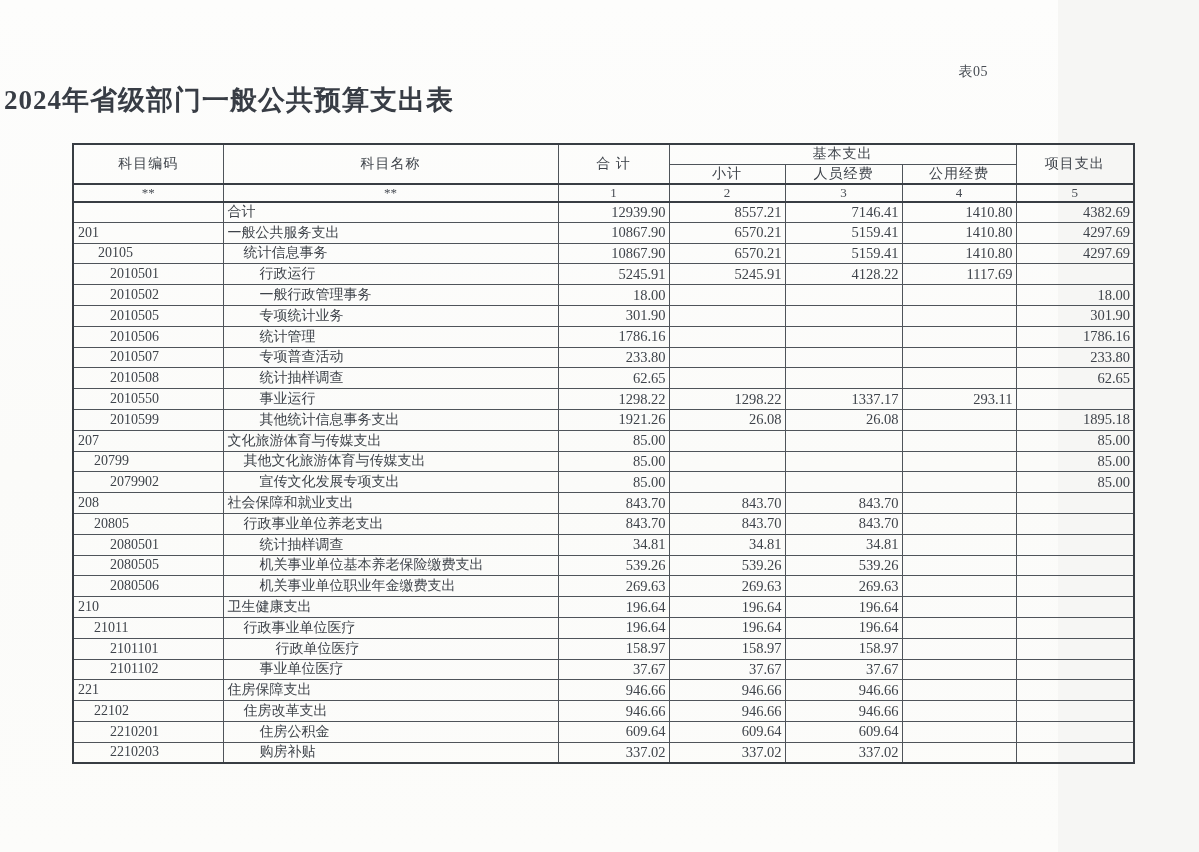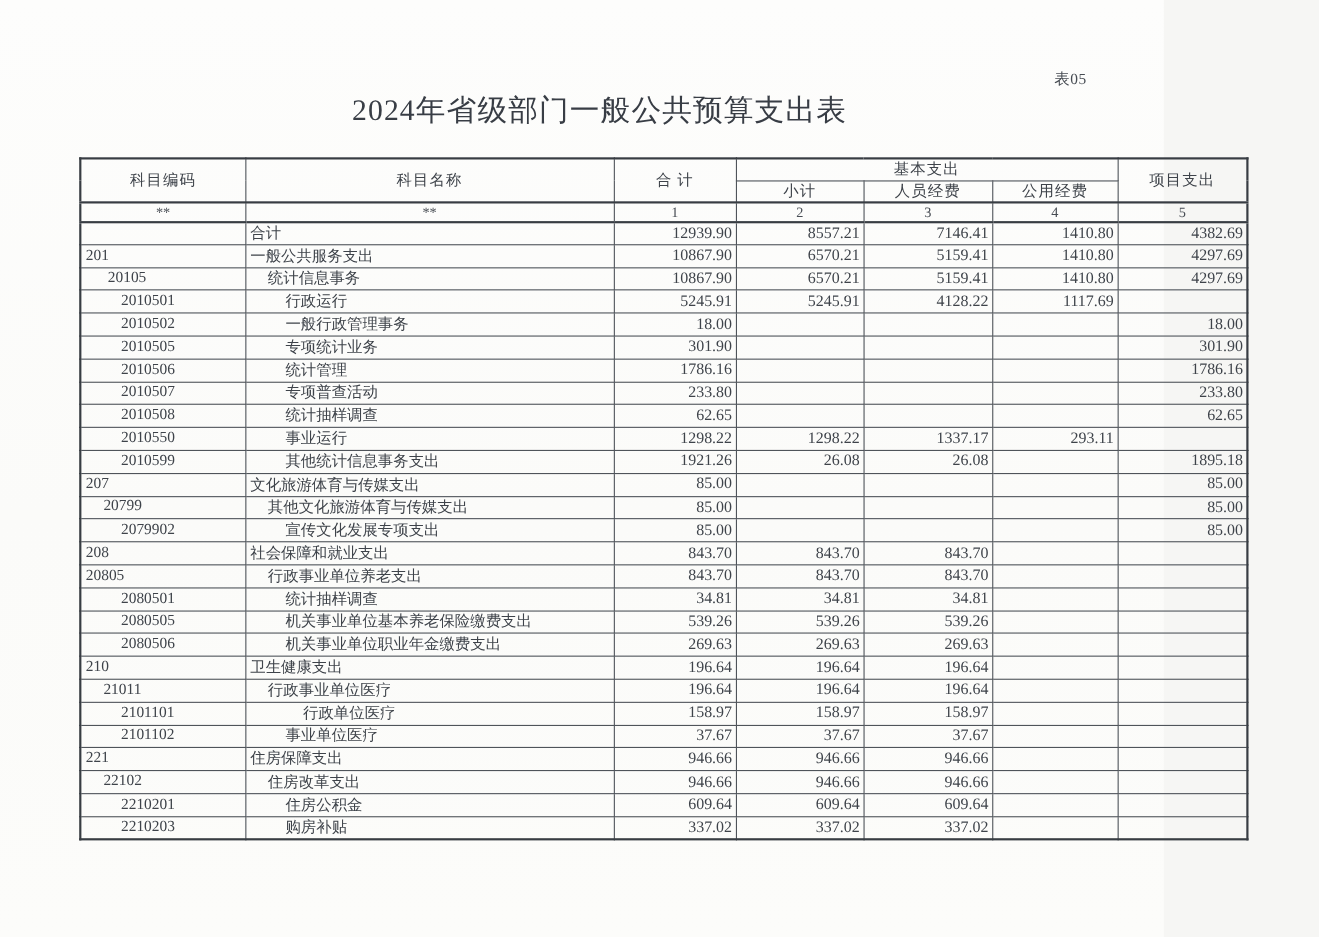--- a/index.html
+++ b/index.html
@@ -20,25 +20,24 @@
     position: absolute;
     top: 63px;
     right: 70px;
     font-size: 14px;
     color: #474c53;
     letter-spacing: 0.5px;
   }
   .doc-title {
     position: absolute;
     top: 82px;
-    left: 16px;
+    left: 4px;
     width: 100%;
-    text-align: center;
     font-size: 27px;
-    font-weight: normal;
+    font-weight: bold;
     color: #383d45;
     letter-spacing: 1px;
   }
   .meta-row {
     position: absolute;
     top: 117px;
     left: 74px;
     width: 1059px;
     display: flex;
     justify-content: space-between;
@@ -255,21 +254,21 @@
         <tr>
       <td class="cell-code" style="padding-left: 4px;">208</td>
       <td class="cell-name" style="padding-left: 4px;">社会保障和就业支出</td>
       <td class="cell-num">843.70</td>
       <td class="cell-num">843.70</td>
       <td class="cell-num">843.70</td>
       <td class="cell-num"></td>
       <td class="cell-num"></td>
     </tr>
         <tr>
-      <td class="cell-code" style="padding-left: 4px;">20805</td>
+      <td class="cell-code" style="padding-left: 20px;">20805</td>
       <td class="cell-name" style="padding-left: 20px;">行政事业单位养老支出</td>
       <td class="cell-num">843.70</td>
       <td class="cell-num">843.70</td>
       <td class="cell-num">843.70</td>
       <td class="cell-num"></td>
       <td class="cell-num"></td>
     </tr>
         <tr>
       <td class="cell-code" style="padding-left: 36px;">2080501</td>
       <td class="cell-name" style="padding-left: 36px;">统计抽样调查</td>

